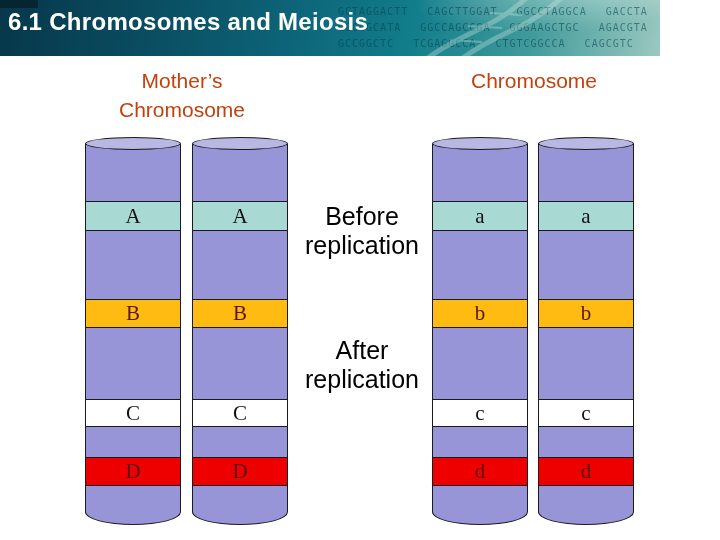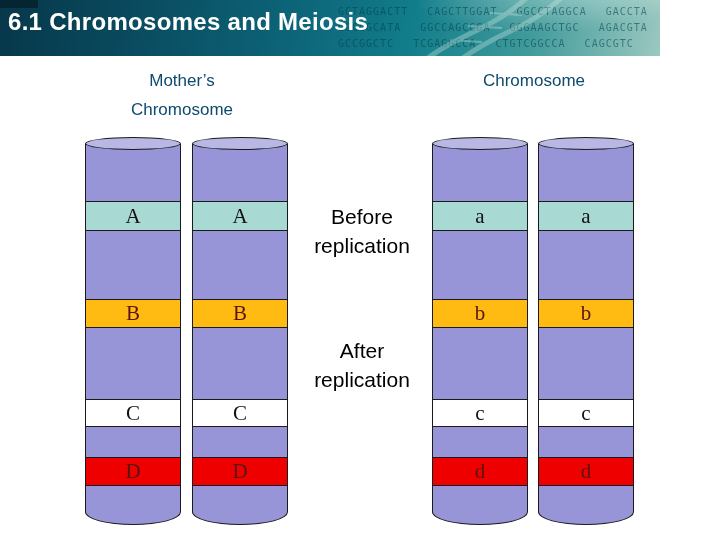--- a/index.html
+++ b/index.html
@@ -35,27 +35,27 @@
   .seq-row.r3{top:38px;}
   .dna-helix{position:absolute;left:420px;top:0;opacity:0.35;}
   .slide-title{
     position:absolute;left:8px;top:8px;
     font-size:24px;font-weight:bold;color:#ffffff;letter-spacing:0.3px;
   }
 
   
   .col-heading{
     position:absolute;top:66px;width:210px;text-align:center;
-    font-size:17px;line-height:29px;color:#0c4a6e;
+    font-size:21px;line-height:29px;color:#c2410c;
   }
 
   
   .center-label{
     position:absolute;left:297px;width:130px;text-align:center;
-    font-size:21px;line-height:29px;color:#000;
+    font-size:25px;line-height:29px;color:#000;
   }
 
   
   .bar{position:absolute;top:137px;width:96px;height:388px;}
   .bar .body{
     position:absolute;left:0;right:0;top:7px;bottom:0;
     background:#9795d8;
     border:1px solid #1a1a1a;
     border-radius:0 0 48px 48px / 0 0 13px 13px;
     box-sizing:border-box;

